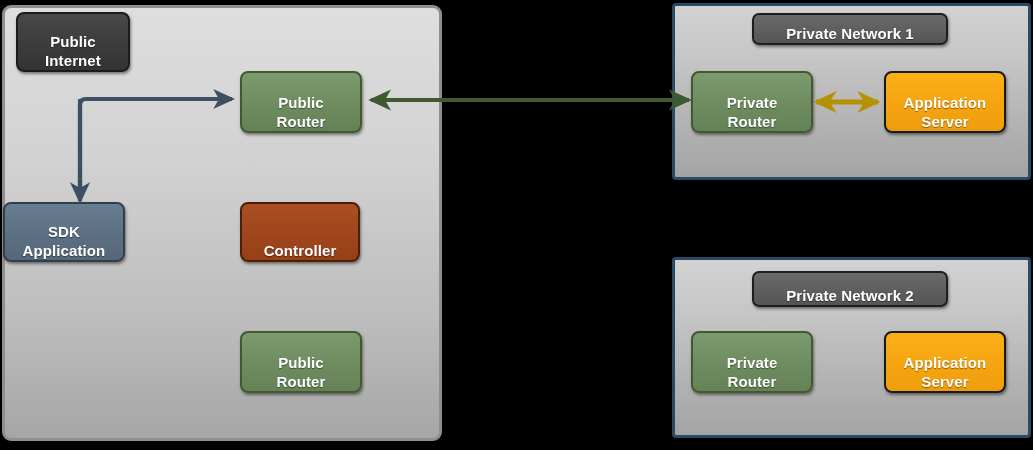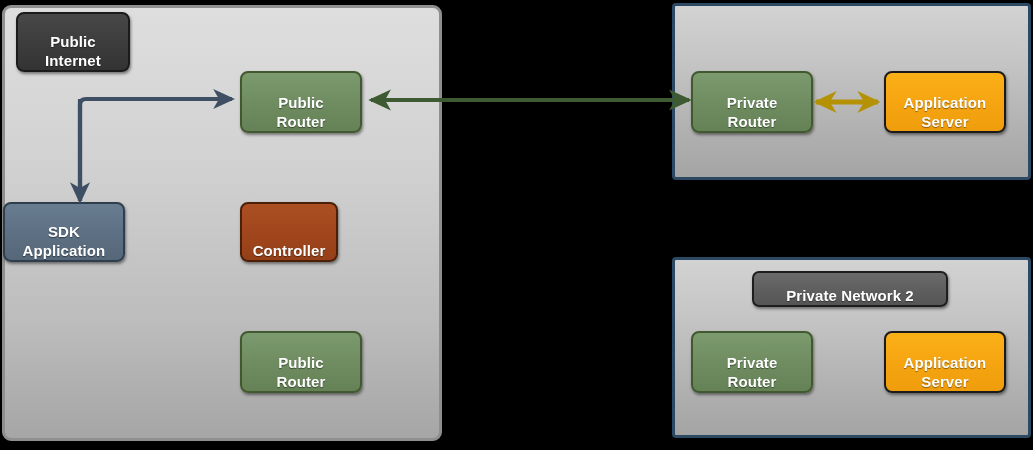--- a/index.html
+++ b/index.html
@@ -141,29 +141,32 @@
   <div class="node node-green" style="left:240px; top:71px; width:122px; height:62px;">
     <span>Public
 Router</span>
   </div>
 
   <div class="node node-slate" style="left:3px; top:202px; width:122px; height:60px;">
     <span>SDK
 Application</span>
   </div>
 
-  <div class="node node-rust" style="left:240px; top:202px; width:98px; height:60px;">
+  <div class="node node-rust" style="left:240px; top:202px; width:120px; height:60px;">
     <span>Controller</span>
   </div>
 
   <div class="node node-green" style="left:240px; top:331px; width:122px; height:62px;">
     <span>Public
 Router</span>
   </div>
 
+  <div class="node node-label-dark" style="left:752px; top:13px; width:196px; height:32px; font-size:15px;">
+    <span>Private Network 1</span>
+  </div>
 
   <div class="node node-green" style="left:691px; top:71px; width:122px; height:62px;">
     <span>Private
 Router</span>
   </div>
 
   <div class="node node-amber" style="left:884px; top:71px; width:122px; height:62px;">
     <span>Application
 Server</span>
   </div>

